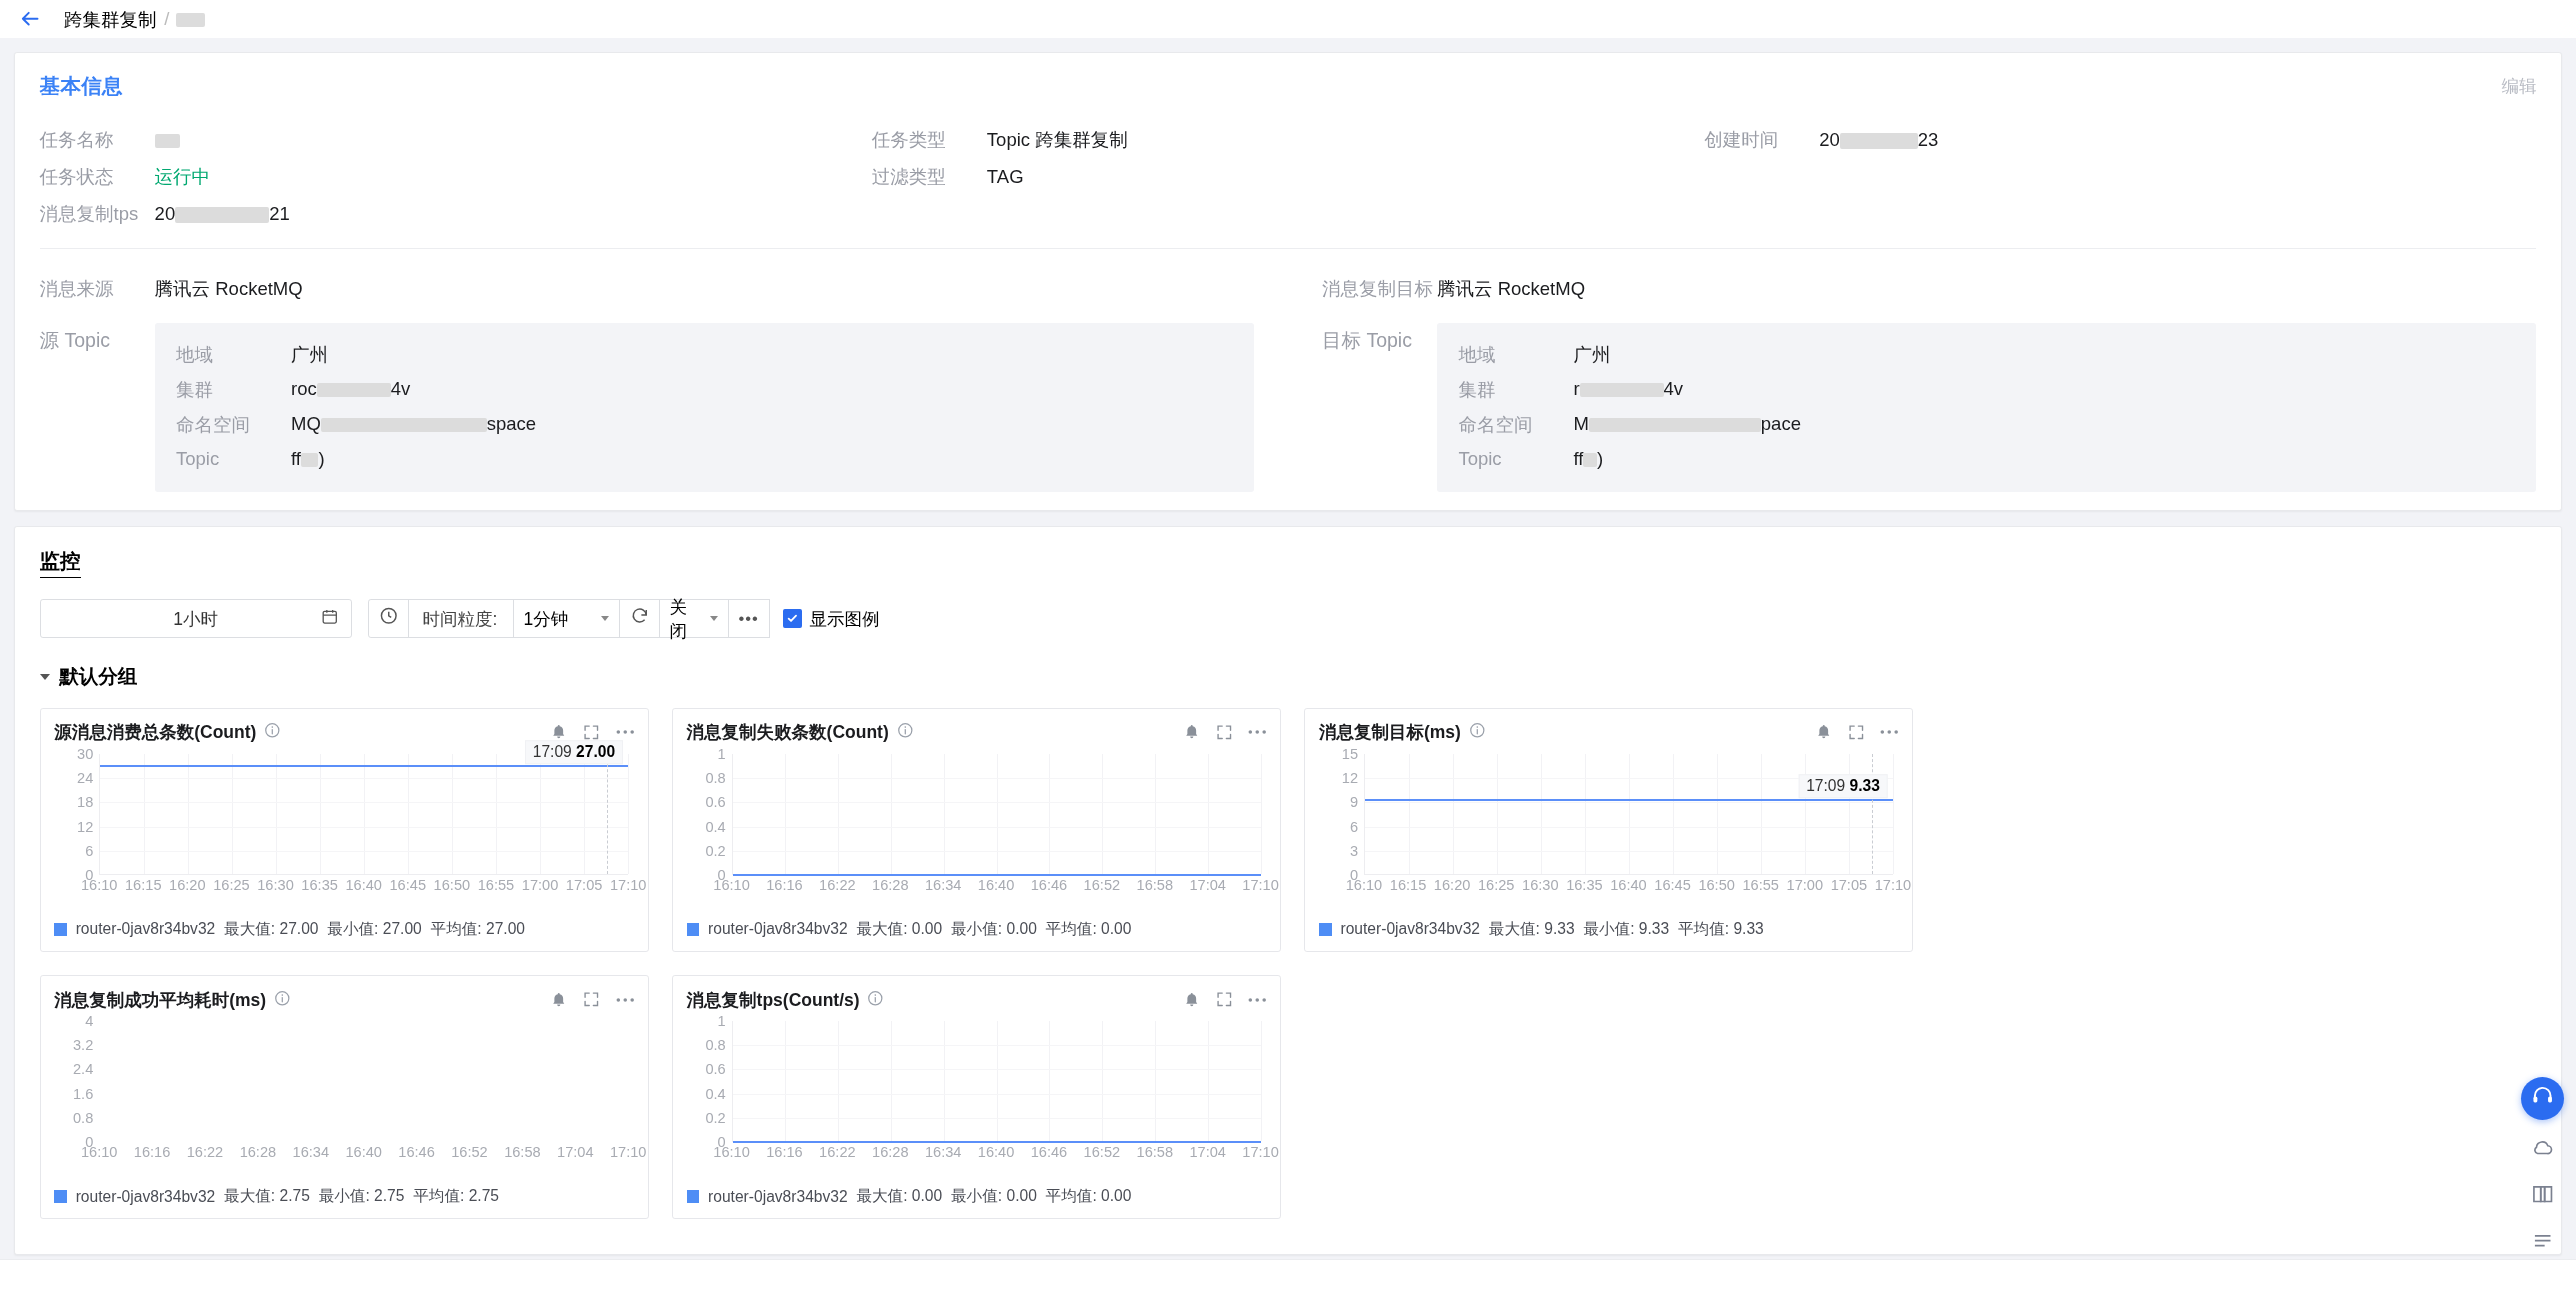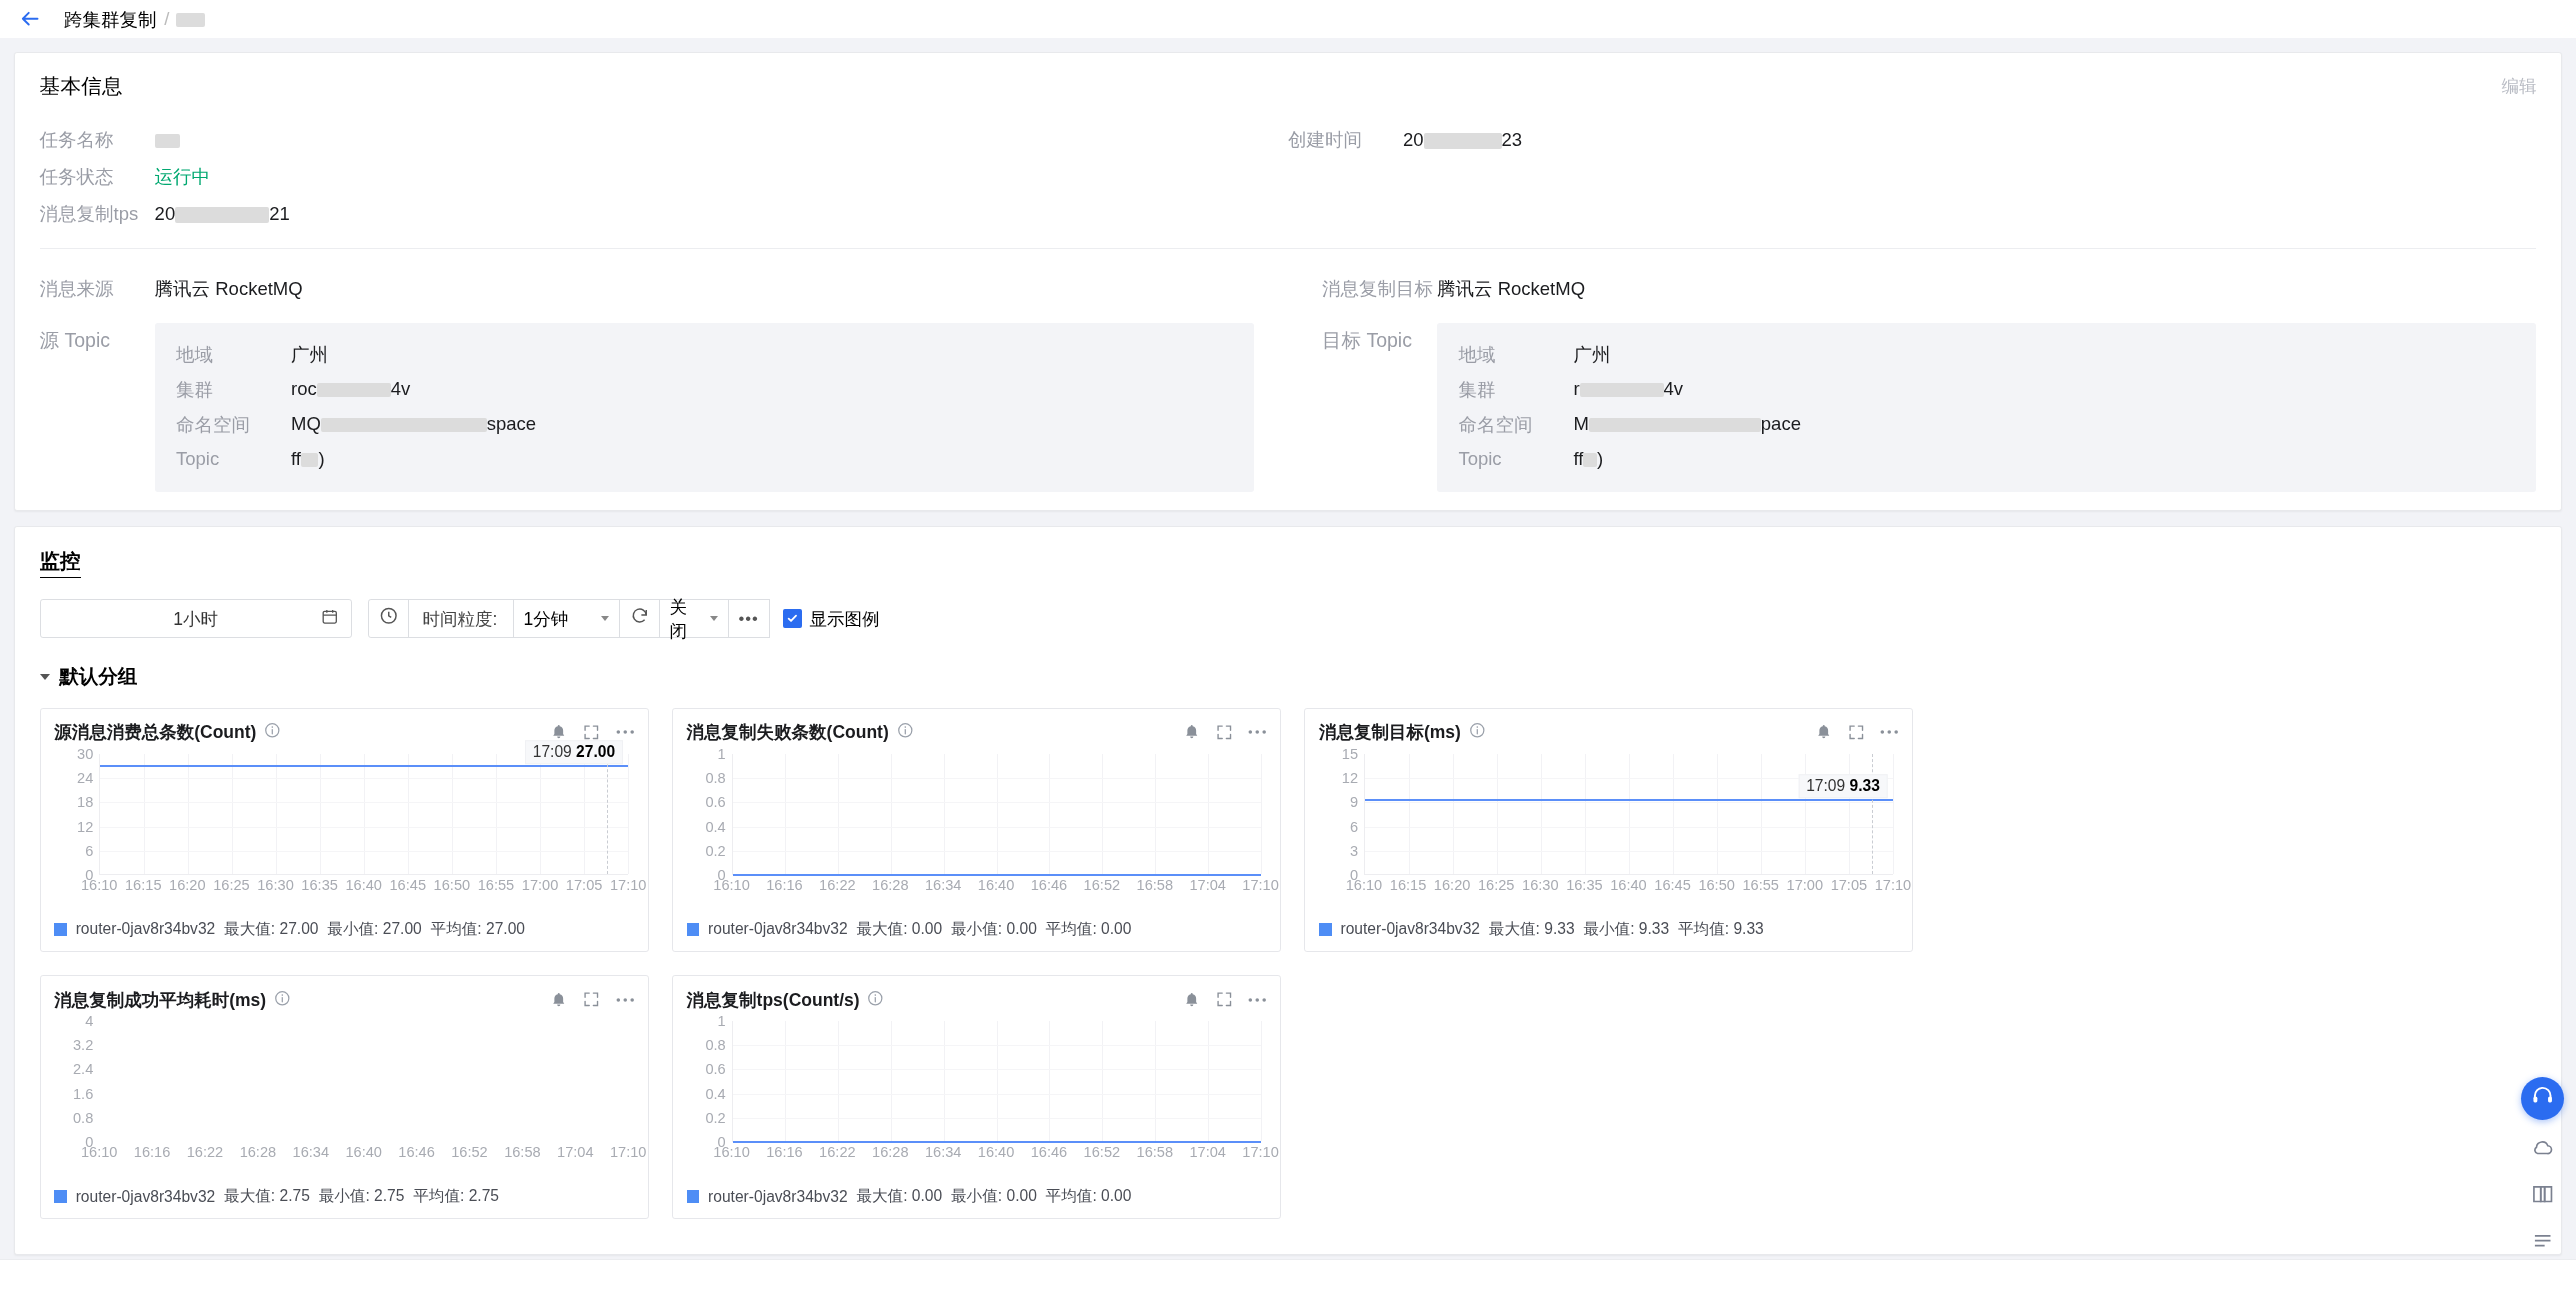--- a/index.html
+++ b/index.html
@@ -25,21 +25,21 @@
   .redact { display:inline-block; background:#dcdcdc; border-radius:1.9px; vertical-align:middle;
             filter: blur(0.6px); }
   
   .page { padding: 13.6px 13.6px 0 13.6px; }
   .card {
     background:#fff; border-radius:2.9px; box-shadow:0 1px 1.9px rgba(0,0,0,.05);
     border:1px solid #e8e9ec;
   }
   
   .basic { padding: 19.5px 25px 17.5px 25px; position:relative; }
-  .sec-title { font-size:20.5px; font-weight:normal; color:#000000; letter-spacing:0.3px; }
+  .sec-title { font-size:20.5px; font-weight:bold; color:#3b82f6; letter-spacing:0.3px; }
   .edit-link { position:absolute; right:25px; top:21.4px; color:#b9bcc4; font-size:17.5px; cursor:pointer;}
   .grid3 { display:flex; margin-top:21.4px; }
   .col { flex:1 1 0; }
   .frow { display:flex; align-items:center; min-height:37px; font-size:18.5px; }
   .flabel { color:#9a9da6; width:115px; flex:none; }
   .fval { color:#1b1c1f; }
   .fval.green { color:#00a870; }
   .hr { height:1px; background:#ecedf0; margin:15.6px 0 0 0; }
   
   .topics { display:flex; margin-top:21.4px; gap:68px; }
@@ -152,20 +152,31 @@
         <div class="frow">
           <span class="flabel">任务状态</span>
           <span class="fval green">运行中</span>
         </div>
         <div class="frow">
           <span class="flabel">消息复制tps</span>
           <span class="fval"><span>20</span><span class="redact" style="width:94px;height:15.6px;"></span><span>21</span></span>
         </div>
       </div>
 
+      <div class="col">
+        <div class="frow">
+          <span class="flabel">任务类型</span>
+          <span class="fval">Topic 跨集群复制</span>
+        </div>
+        <div class="frow">
+          <span class="flabel">过滤类型</span>
+          <span class="fval">TAG</span>
+        </div>
+        <div class="frow"></div>
+      </div>
 
       <div class="col">
         <div class="frow">
           <span class="flabel">创建时间</span>
           <span class="fval"><span>20</span><span class="redact" style="width:78px;height:15.6px;"></span><span>23</span></span>
         </div>
         <div class="frow"></div>
       </div>
     </div>
 

